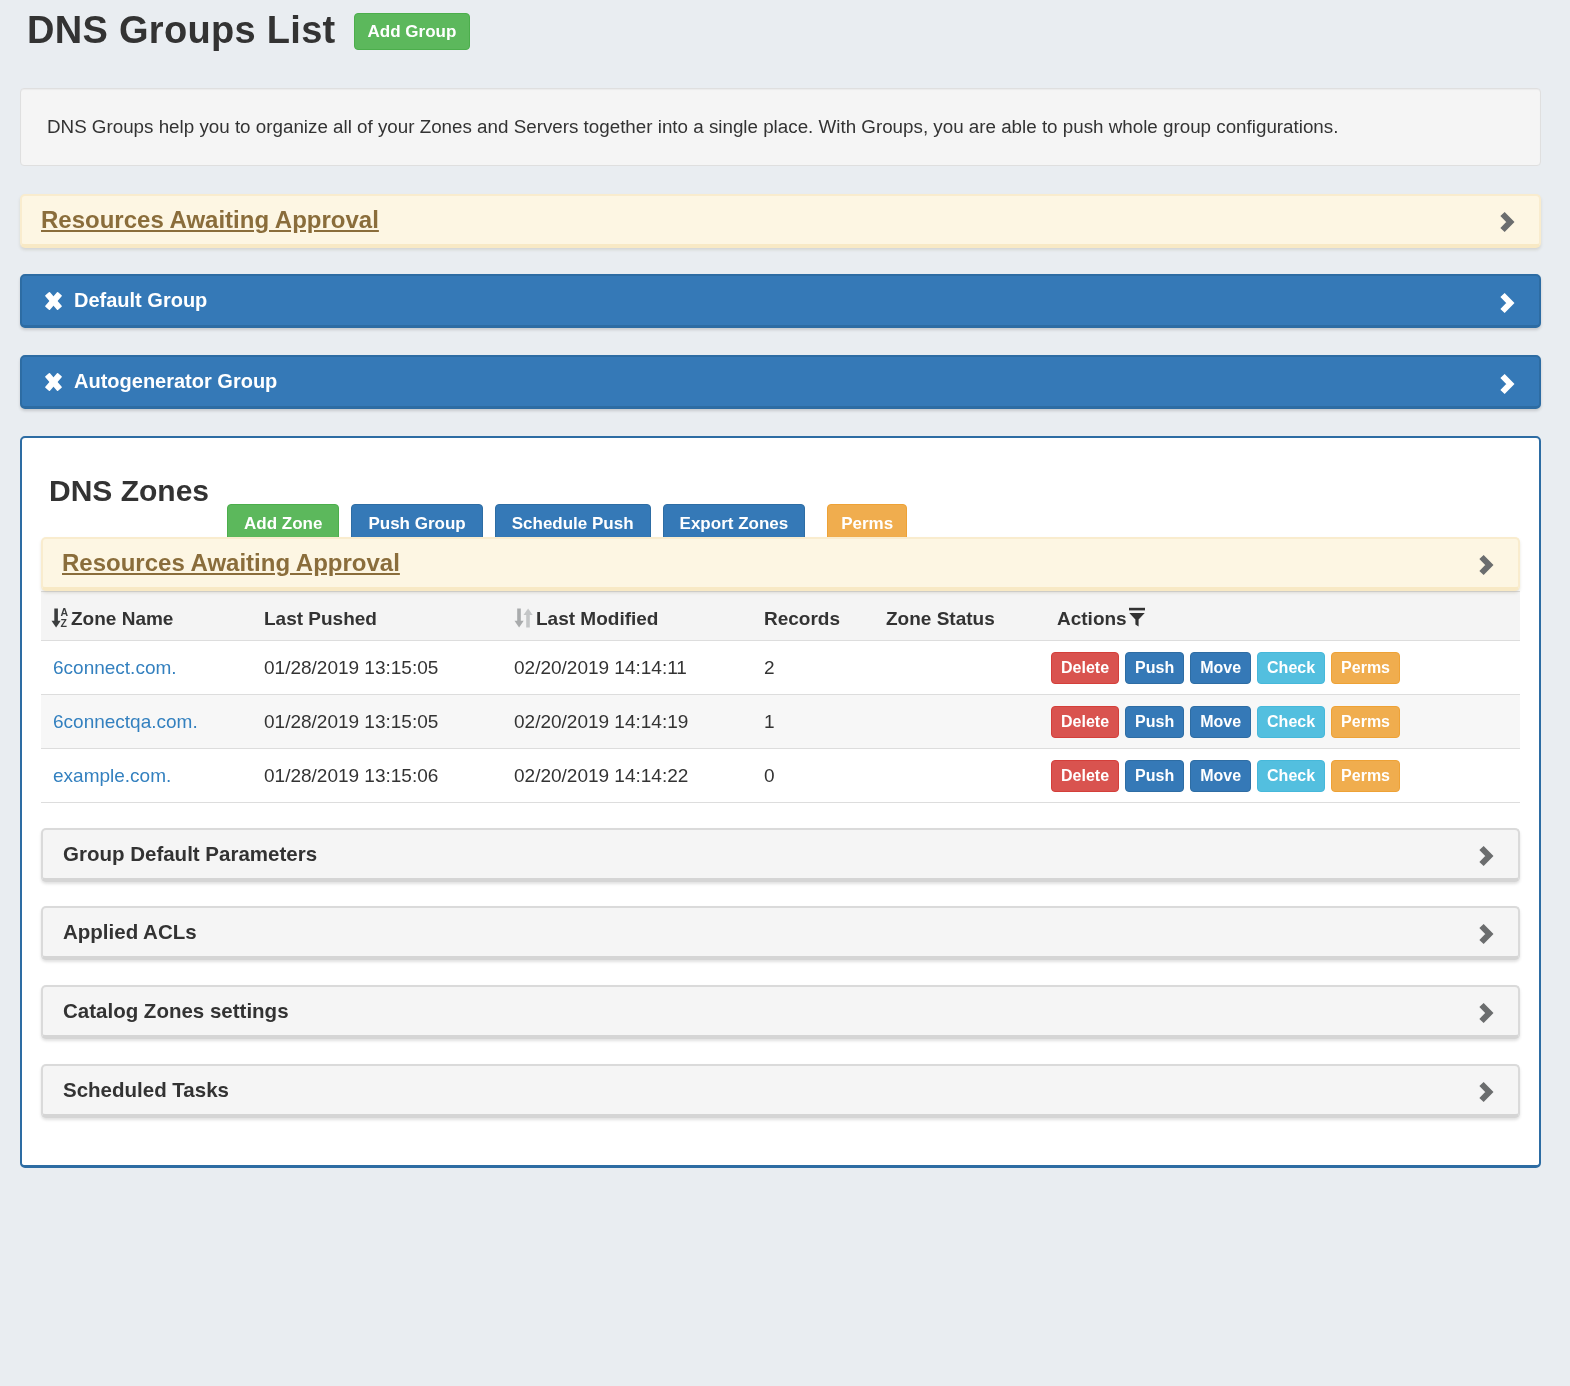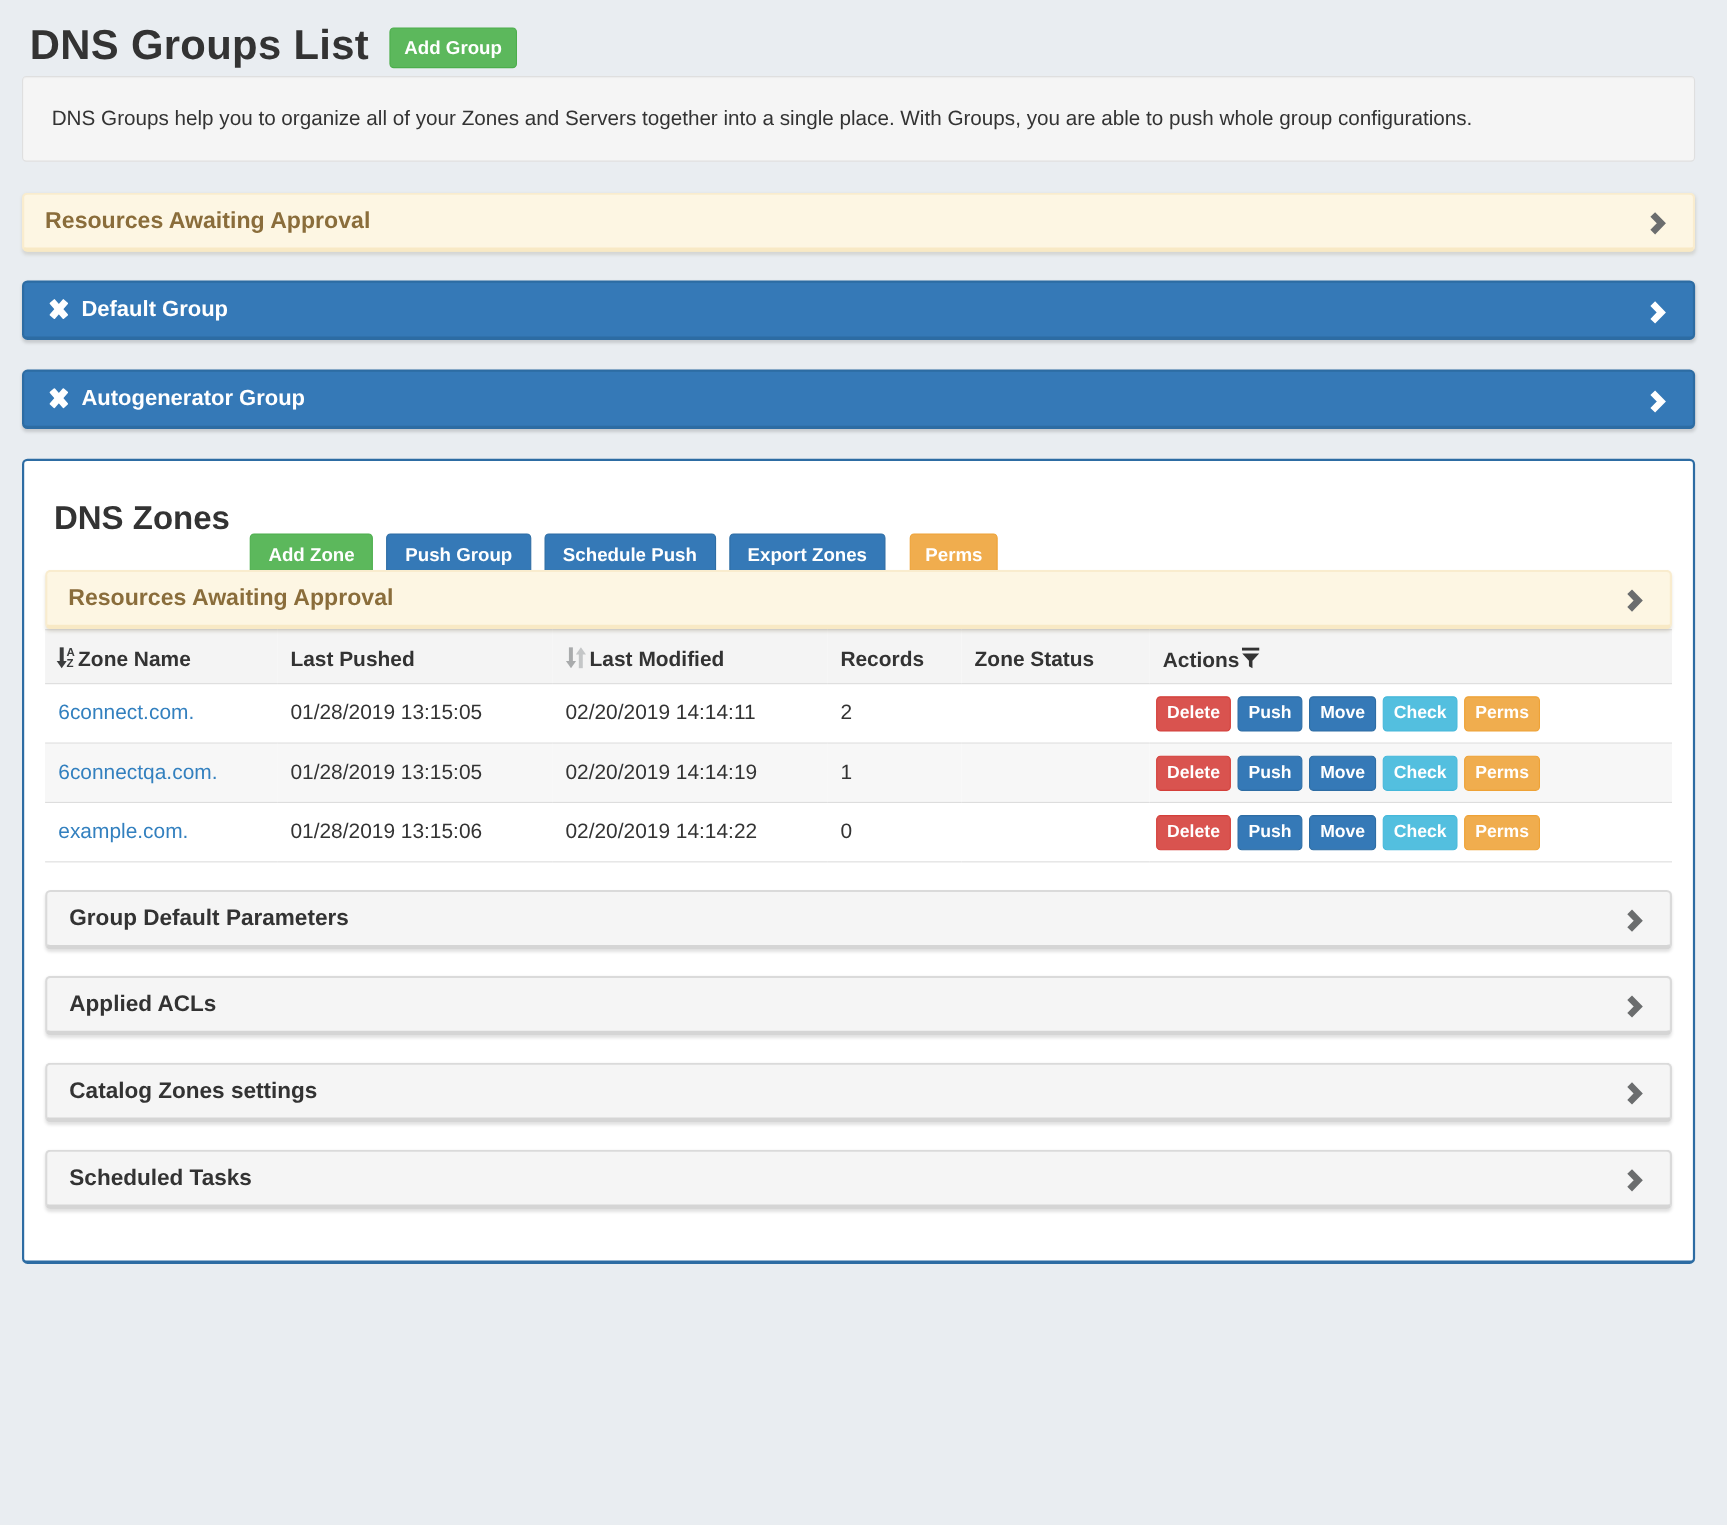--- a/index.html
+++ b/index.html
@@ -5,40 +5,40 @@
 <style>
 * { box-sizing: border-box; }
 html,body { margin:0; padding:0; }
 body {
   background:#e9edf1;
   font-family:"Liberation Sans", sans-serif;
   color:#333;
   width:1570px;
 }
 .container { margin-left:20px; width:1521px; }
-.titlerow { margin:0; padding-top:20px; height:68px; }
+.titlerow { margin:0; padding-top:8px; height:68px; }
 h1.pagetitle { display:inline-block; vertical-align:top; font-size:38px; line-height:44px; font-weight:bold; color:#333; margin:0 0 0 7px; letter-spacing:0.3px; }
 .btn { display:inline-block; font-weight:bold; text-align:center; border-radius:4px; border:1px solid transparent; color:#fff; font-family:"Liberation Sans",sans-serif; }
 .btn-green { background:#5cb85c; border-color:#4cae4c; }
 .btn-blue  { background:#3579b7; border-color:#2e6da4; }
 .btn-lblue { background:#53bfdf; border-color:#46b8da; }
 .btn-orange{ background:#f0ad4e; border-color:#eea236; }
 .btn-red   { background:#d9534f; border-color:#d43f3a; }
 .addgroup { font-size:17px; height:37px; line-height:35px; padding:0 13px; margin-left:18px; vertical-align:top; margin-top:5px; }
 .well {
-  margin-top:1px; background:#f5f5f5; border:1px solid #dfdfdf; border-radius:4px;
+  margin-top:20px; background:#f5f5f5; border:1px solid #dfdfdf; border-radius:4px;
   padding:27px 26px; font-size:18.8px; line-height:22px; color:#333; height:78px;
   box-shadow:inset 0 1px 1px rgba(0,0,0,0.04);
 }
 .acc {
   position:relative; border-radius:5px; height:54px; line-height:48px;
   font-size:20px; font-weight:bold; cursor:pointer;
 }
 .acc-yellow { background:#fdf6e3; border:2px solid #f9ecce; border-bottom:4px solid #f8e9c5; color:#8a6d3b;
-  margin-top:28px; padding-left:19px; font-size:21px; box-shadow:0 2px 3px rgba(120,110,80,0.18); }
+  margin-top:28px; padding-left:19px; font-size:24px; box-shadow:0 2px 3px rgba(120,110,80,0.18);text-decoration:underline; }
 .acc-blue { background:#3579b7; border:2px solid #2d6ca3; border-bottom:3px solid #2d6ca3; color:#fff; padding-left:22px; line-height:49px; box-shadow:0 2px 3px rgba(0,0,0,0.15); }
 .acc-blue .chev { top:16px; }
 .chev { position:absolute; top:15px; right:24px; }
 .acc-yellow .chev { top:15px; }
 .chev-dn { top:15px !important; right:23px !important; }
 .xico { display:inline-block; margin-right:11px; position:relative; top:4px; }
 .bluepanel { margin-top:26px; }
 .bluepanel2 { margin-top:27px; }
 .grouppanel { margin-top:27px; border:2px solid #2d6ca3; border-bottom-width:3px; border-radius:5px;
   background:#fff; }

